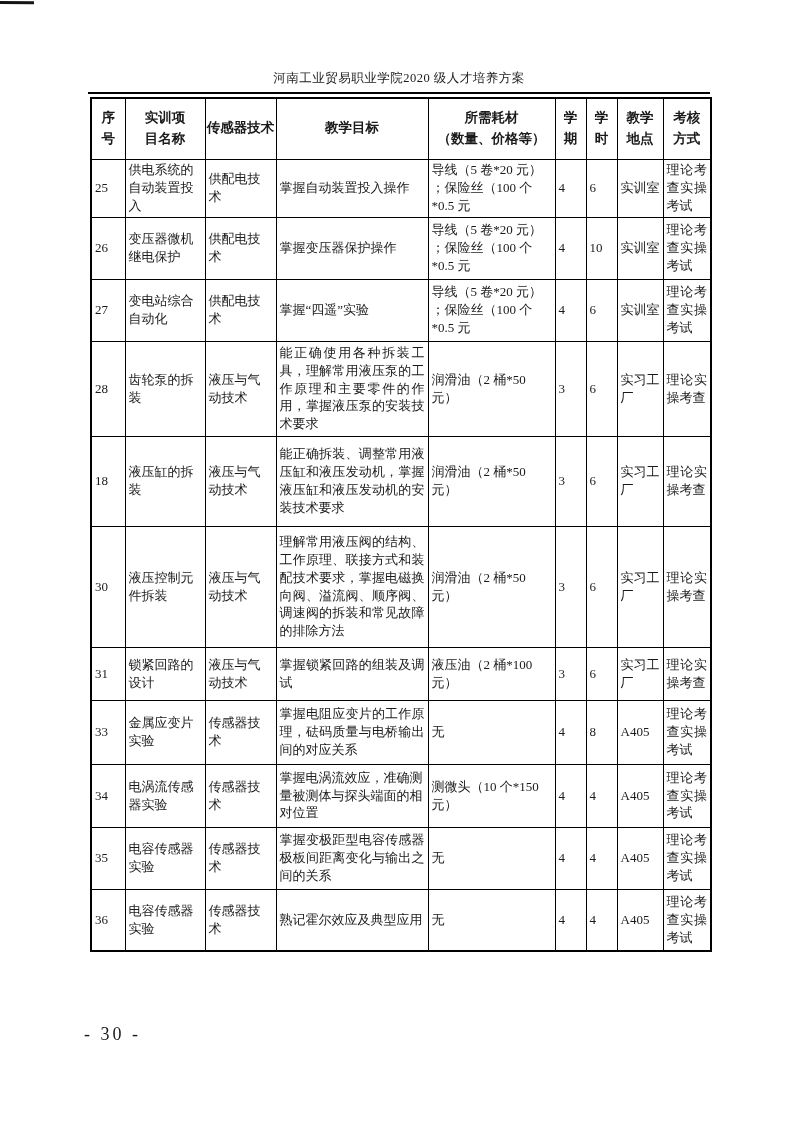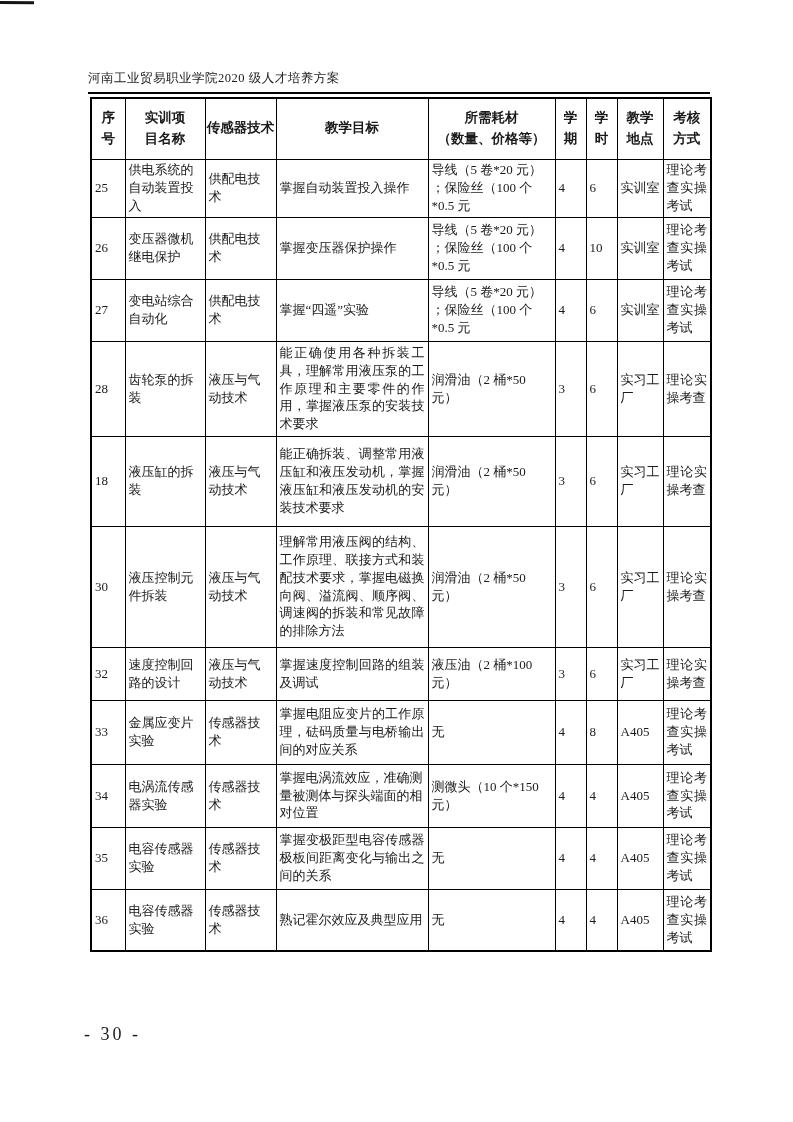--- a/index.html
+++ b/index.html
@@ -10,21 +10,21 @@
     overflow:hidden;
     font-family:"Liberation Serif","DejaVu Serif",serif;
     color:#1a1a1a;
   }
   .scan-mark{
     position:absolute;top:1px;left:0;width:34px;height:3px;
     background:#141414;transform:rotate(.6deg);transform-origin:left top;
   }
   .page-header{
     position:absolute;left:88px;top:70px;width:622px;
-    display:flex;justify-content:flex-start;align-items:flex-end;
+    display:flex;justify-content:center;align-items:flex-end;
     font-size:12.5px;letter-spacing:.5px;
   }
   .header-rule{
     position:absolute;left:88px;top:92px;width:622px;height:0;
     border-top:2px solid #000;
   }
   table.doc-table{
     position:absolute;left:90px;top:97px;width:620px;
     border-collapse:collapse;table-layout:fixed;
     border:2px solid #000;
@@ -160,24 +160,24 @@
         <td class="al-l">液压控制元件拆装</td>
         <td class="al-l">液压与气动技术</td>
         <td class="al-j">理解常用液压阀的结构、工作原理、联接方式和装配技术要求，掌握电磁换向阀、溢流阀、顺序阀、调速阀的拆装和常见故障的排除方法</td>
         <td class="al-c">润滑油（2 桶*50 元）</td>
         <td class="al-c">3</td>
         <td class="al-c">6</td>
         <td class="al-l">实习工厂</td>
         <td class="al-j">理论实操考查</td>
       </tr>
       <tr style="height: 53px;">
-        <td class="al-c">32</td>
-        <td class="al-l">速度控制回路的设计</td>
-        <td class="al-l">液压与气动技术</td>
-        <td class="al-j">掌握速度控制回路的组装及调试</td>
+        <td class="al-c">31</td>
+        <td class="al-l">锁紧回路的设计</td>
+        <td class="al-l">液压与气动技术</td>
+        <td class="al-j">掌握锁紧回路的组装及调试</td>
         <td class="al-c">液压油（2 桶*100 元）</td>
         <td class="al-c">3</td>
         <td class="al-c">6</td>
         <td class="al-l">实习工厂</td>
         <td class="al-j">理论实操考查</td>
       </tr>
       <tr style="height: 64px;">
         <td class="al-c">33</td>
         <td class="al-l">金属应变片实验</td>
         <td class="al-l">传感器技术</td>

